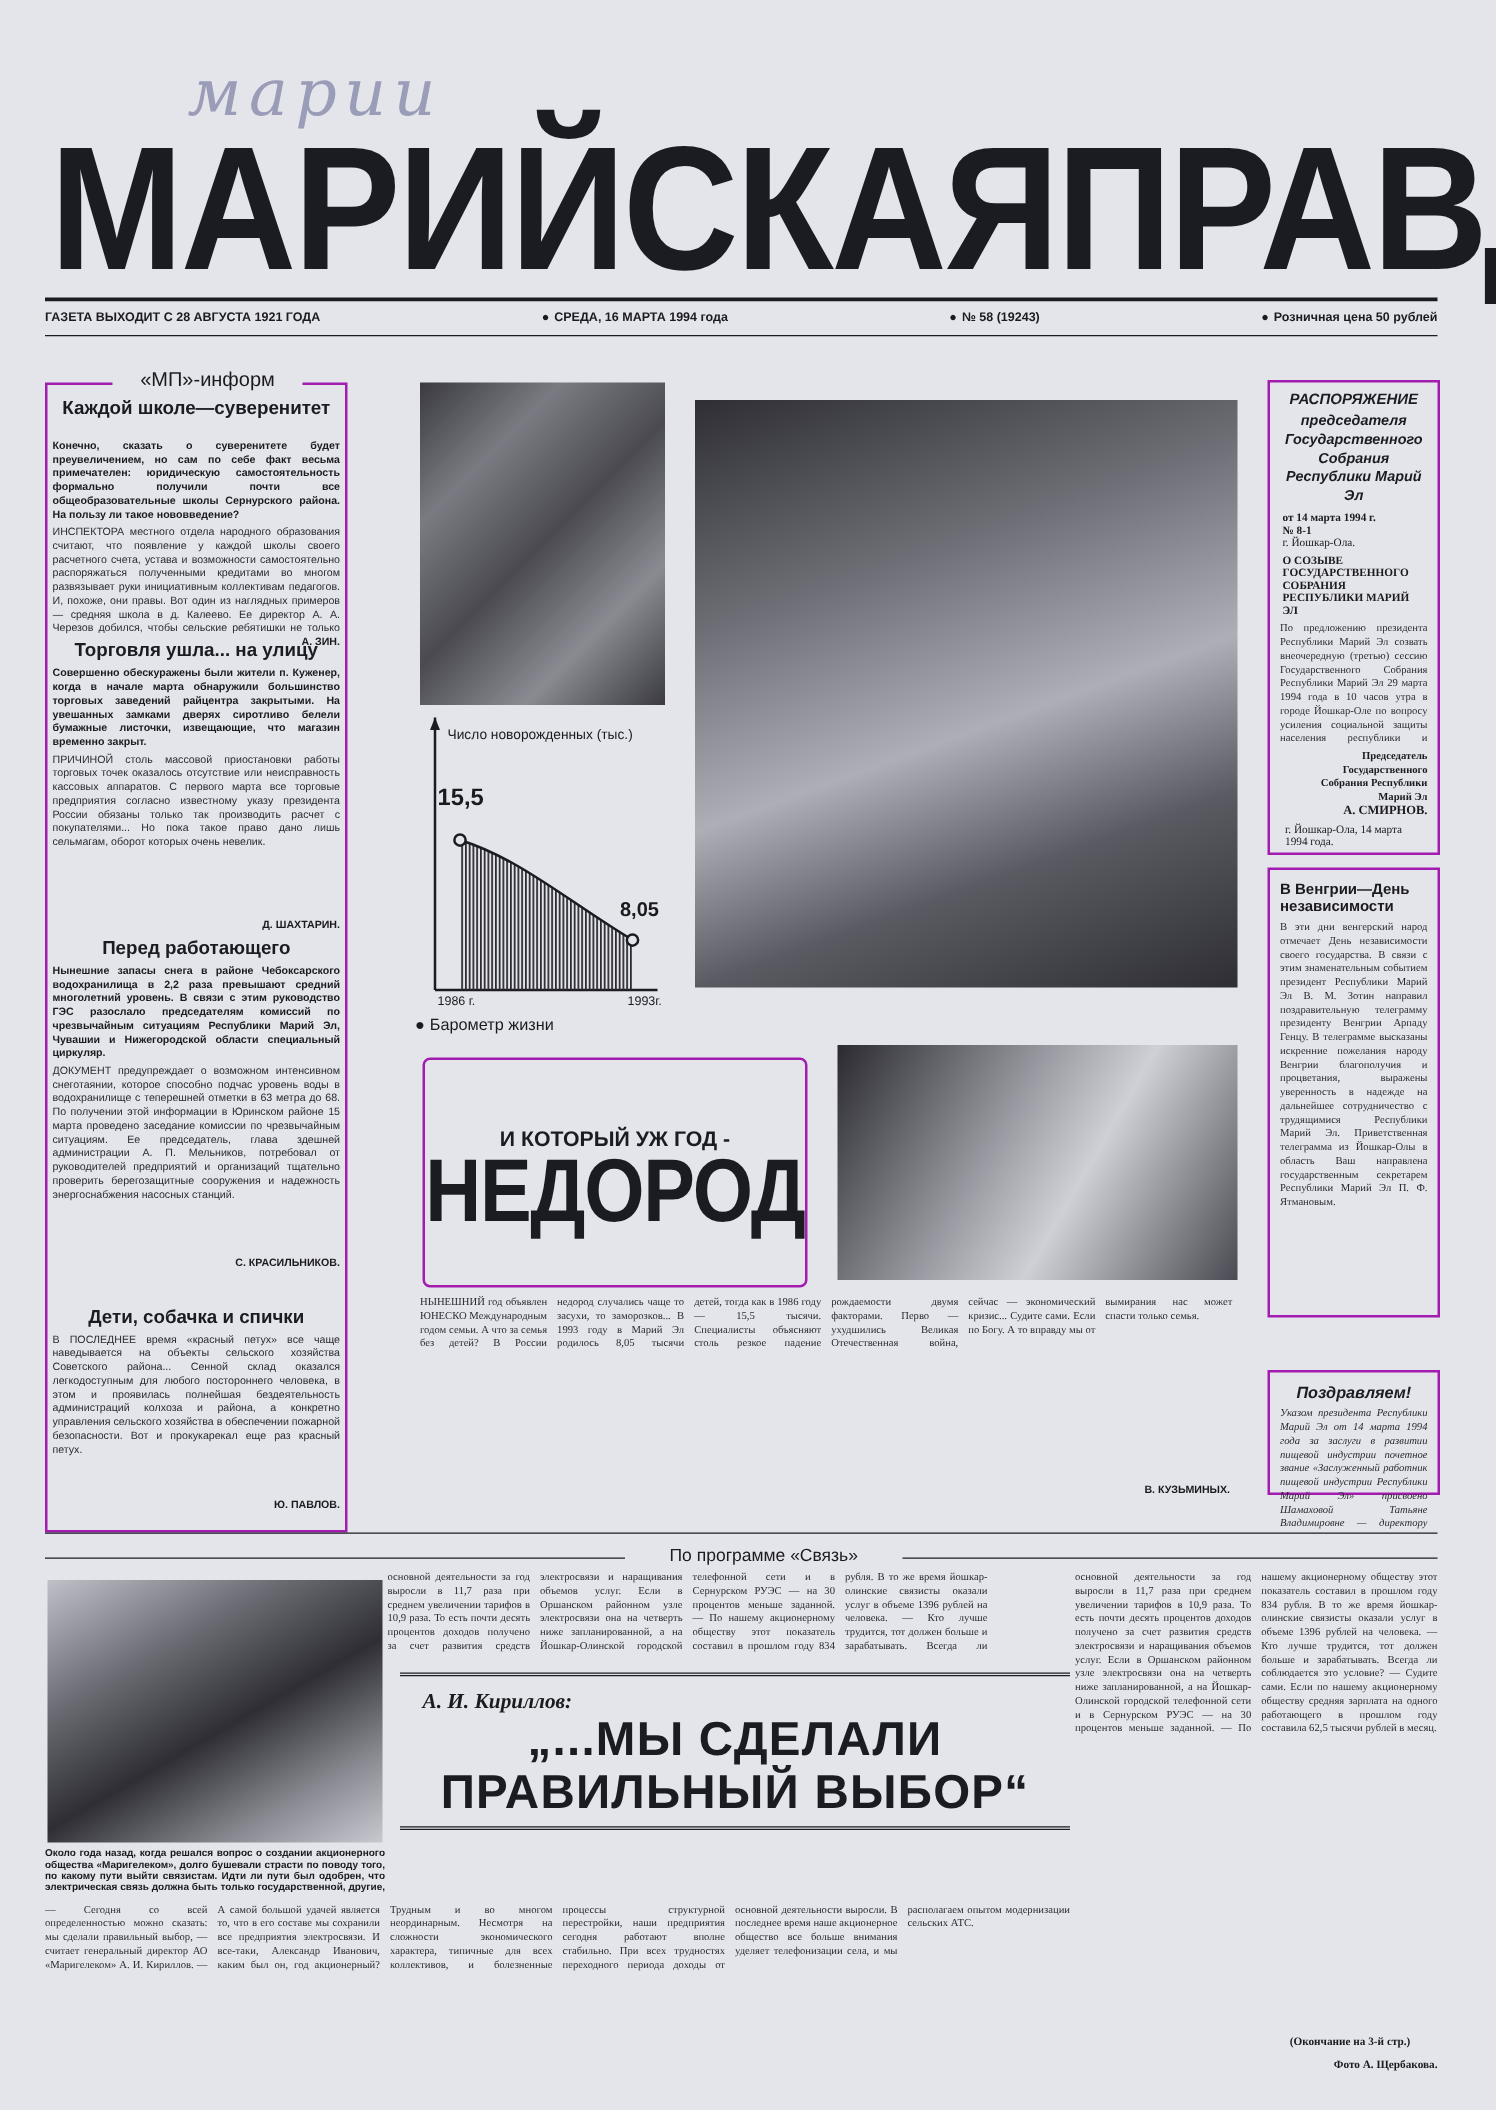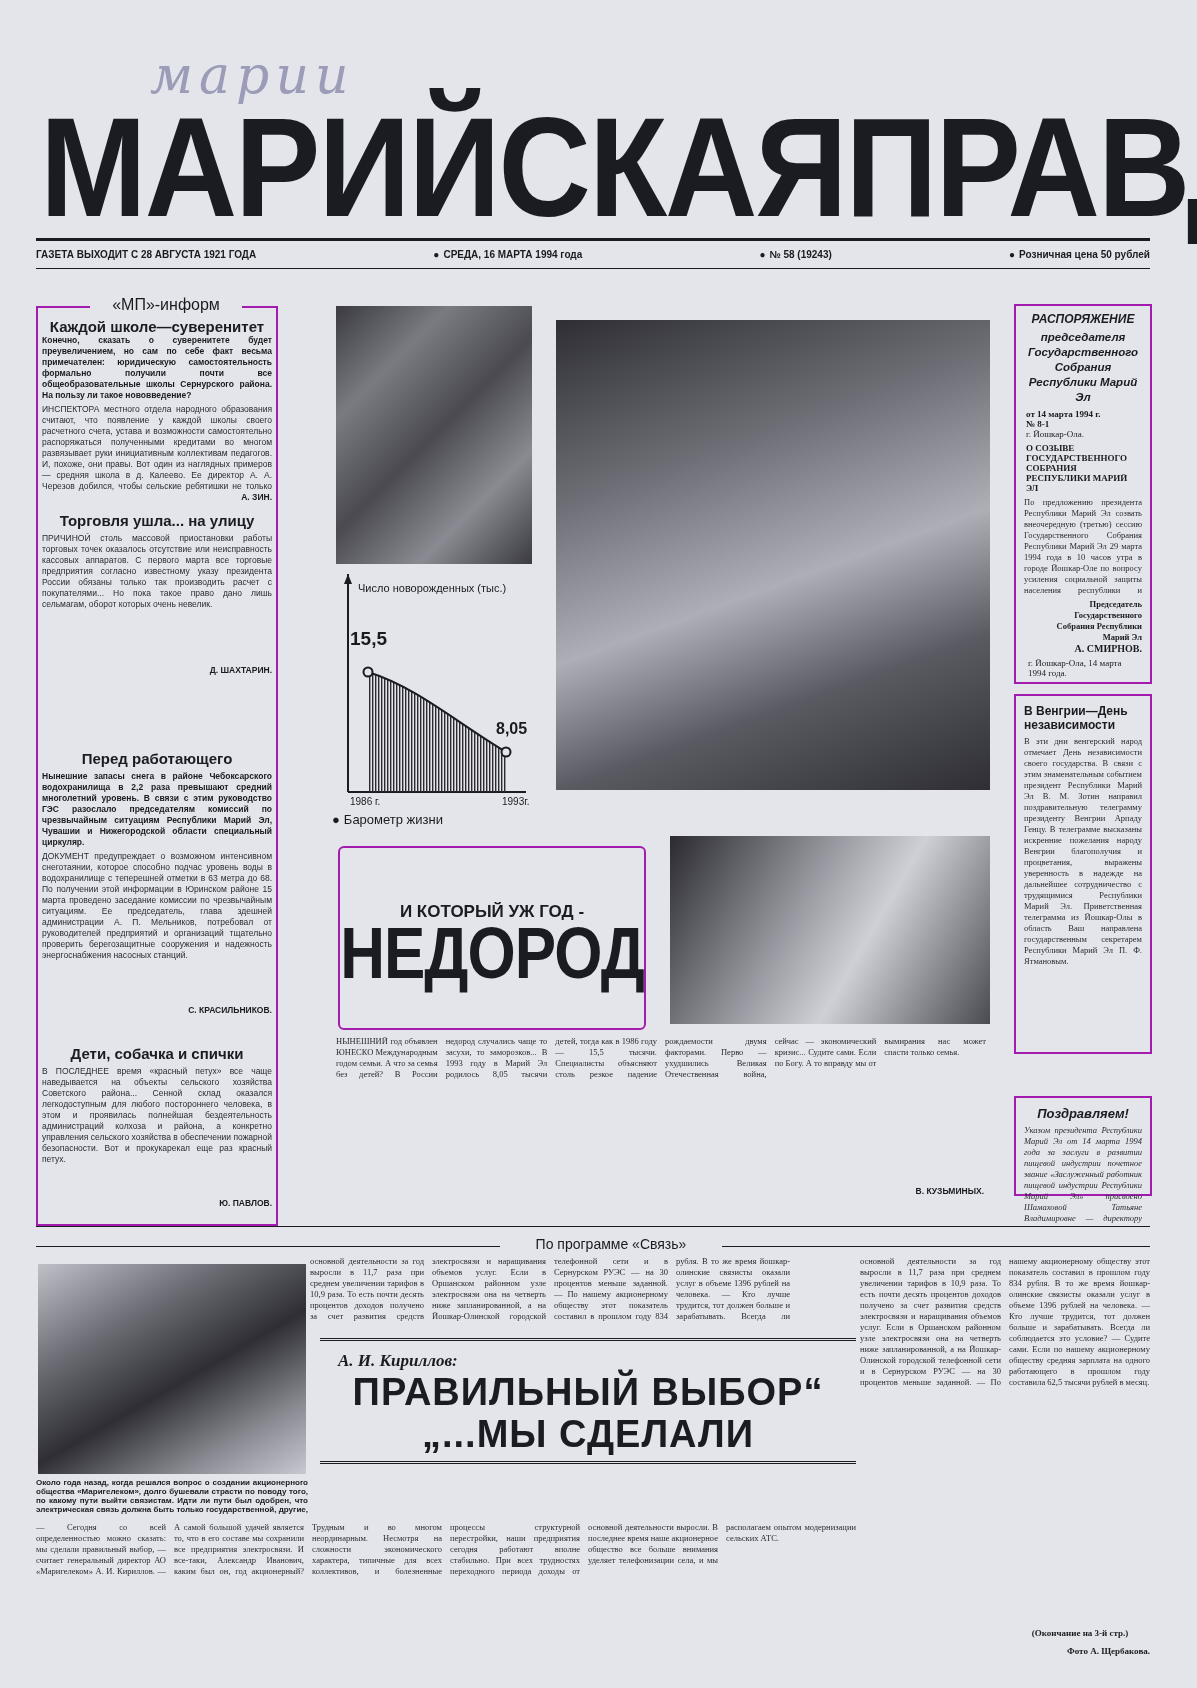--- a/index.html
+++ b/index.html
@@ -39,28 +39,29 @@
   <span class="dot">СРЕДА, 16 МАРТА 1994 года</span>
   <span class="dot">№ 58 (19243)</span>
   <span class="dot">Розничная цена 50 рублей</span>
 </div>
 <div class="abs rule" style="left:36px;top:268px;width:1114px;height:1px;"></div>
 
 <div class="abs box" style="left:36px;top:306px;width:242px;height:920px;"></div>
 <div class="abs rubric" style="left:90px;top:296px;width:140px;">«МП»-информ</div>
 
 <div class="abs" style="left:42px;top:318px;width:230px;">
-  <div class="headline" style="font-size:15px;margin-bottom:0;">Каждой школе—суверенитет</div>
+  <div class="headline" style="font-size:15px;margin-bottom:16px;">Каждой школе—суверенитет</div>
   <div class="lead">Конечно, сказать о суверенитете будет преувеличением, но сам по себе факт весьма примечателен: юридическую самостоятельность формально получили почти все общеобразовательные школы Сернурского района. На пользу ли такое нововведение?</div>
   <div class="body" style="margin-top:3px;height:88px;overflow:hidden;">ИНСПЕКТОРА местного отдела народного образования считают, что появление у каждой школы своего расчетного счета, устава и возможности самостоятельно распоряжаться полученными кредитами во многом развязывает руки инициативным коллективам педагогов. И, похоже, они правы. Вот один из наглядных примеров — средняя школа в д. Калеево. Ее директор А. А. Черезов добился, чтобы сельские ребятишки не только питались продукцией со школьных полей, но и лакомились медом со своей пасеки.</div>
   <div class="sig">А. ЗИН.</div>
 </div>
 
 <div class="abs" style="left:42px;top:512px;width:230px;">
   <div class="headline" style="font-size:15px;margin-bottom:4px;">Торговля ушла... на улицу</div>
+  <div class="lead">Совершенно обескуражены были жители п. Куженер, когда в начале марта обнаружили большинство торговых заведений райцентра закрытыми. На увешанных замками дверях сиротливо белели бумажные листочки, извещающие, что магазин временно закрыт.</div>
   <div class="body" style="margin-top:3px;height:132px;overflow:hidden;">ПРИЧИНОЙ столь массовой приостановки работы торговых точек оказалось отсутствие или неисправность кассовых аппаратов. С первого марта все торговые предприятия согласно известному указу президента России обязаны только так производить расчет с покупателями... Но пока такое право дано лишь сельмагам, оборот которых очень невелик.</div>
   <div class="sig">Д. ШАХТАРИН.</div>
 </div>
 
 <div class="abs" style="left:42px;top:750px;width:230px;">
   <div class="headline" style="font-size:15px;margin-bottom:4px;">Перед работающего</div>
   <div class="lead">Нынешние запасы снега в районе Чебоксарского водохранилища в 2,2 раза превышают средний многолетний уровень. В связи с этим руководство ГЭС разослало председателям комиссий по чрезвычайным ситуациям Республики Марий Эл, Чувашии и Нижегородской области специальный циркуляр.</div>
   <div class="body" style="margin-top:3px;height:154px;overflow:hidden;">ДОКУМЕНТ предупреждает о возможном интенсивном снеготаянии, которое способно подчас уровень воды в водохранилище с теперешней отметки в 63 метра до 68. По получении этой информации в Юринском районе 15 марта проведено заседание комиссии по чрезвычайным ситуациям. Ее председатель, глава здешней администрации А. П. Мельников, потребовал от руководителей предприятий и организаций тщательно проверить берегозащитные сооружения и надежность энергоснабжения насосных станций.</div>
   <div class="sig">С. КРАСИЛЬНИКОВ.</div>
 </div>
@@ -134,22 +135,22 @@
 <div class="abs rule" style="left:36px;top:1246px;width:1114px;height:1px;"></div>
 <div class="abs rubric" style="left:500px;top:1236px;width:210px;font-size:14px;">По программе «Связь»</div>
 
 <div class="abs photo" style="left:38px;top:1264px;width:268px;height:210px;background:linear-gradient(150deg,#c0c0c8 0%,#6a6a72 30%,#2e2e34 55%,#8a8a92 80%,#c8c8d0 100%);"></div>
 <div class="abs lead" style="left:36px;top:1478px;width:272px;height:36px;overflow:hidden;font-size:8px;line-height:9px;">Около года назад, когда решался вопрос о создании акционерного общества «Маригелеком», долго бушевали страсти по поводу того, по какому пути выйти связистам. Идти ли пути был одобрен, что электрическая связь должна быть только государственной, другие, наоборот, с немецким настойчивостью ратовали за акционирование. Последних было больше, и решающее слово оказалось за ними.</div>
 
 <div class="abs body textcols serif" style="left:310px;top:1256px;width:480px;height:70px;column-count:4;overflow:hidden;">основной деятельности за год выросли в 11,7 раза при среднем увеличении тарифов в 10,9 раза. То есть почти десять процентов доходов получено за счет развития средств электросвязи и наращивания объемов услуг. Если в Оршанском районном узле электросвязи она на четверть ниже запланированной, а на Йошкар-Олинской городской телефонной сети и в Сернурском РУЭС — на 30 процентов меньше заданной. — По нашему акционерному обществу этот показатель составил в прошлом году 834 рубля. В то же время йошкар-олинские связисты оказали услуг в объеме 1396 рублей на человека. — Кто лучше трудится, тот должен больше и зарабатывать. Всегда ли соблюдается это условие? — Судите сами. Если по нашему акционерному обществу средняя зарплата на одного работающего в прошлом году составила 62,5 тысячи рублей в месяц.</div>
 
 <div class="abs" style="left:320px;top:1338px;width:536px;height:120px;border-top:3px double #1b1b22;border-bottom:3px double #1b1b22;">
   <div class="serif" style="font-size:17px;font-style:italic;font-weight:bold;margin:10px 0 0 18px;">А. И. Кириллов:</div>
+  <div class="headline" style="font-size:38px;line-height:42px;letter-spacing:1px;">„...МЫ СДЕЛАЛИ</div>
   <div class="headline" style="font-size:38px;line-height:42px;letter-spacing:1px;">ПРАВИЛЬНЫЙ ВЫБОР“</div>
-  <div class="headline" style="font-size:38px;line-height:42px;letter-spacing:1px;">„...МЫ СДЕЛАЛИ</div>
 </div>
 
 <div class="abs body textcols serif" style="left:860px;top:1256px;width:290px;height:350px;column-count:2;overflow:hidden;">основной деятельности за год выросли в 11,7 раза при среднем увеличении тарифов в 10,9 раза. То есть почти десять процентов доходов получено за счет развития средств электросвязи и наращивания объемов услуг. Если в Оршанском районном узле электросвязи она на четверть ниже запланированной, а на Йошкар-Олинской городской телефонной сети и в Сернурском РУЭС — на 30 процентов меньше заданной. — По нашему акционерному обществу этот показатель составил в прошлом году 834 рубля. В то же время йошкар-олинские связисты оказали услуг в объеме 1396 рублей на человека. — Кто лучше трудится, тот должен больше и зарабатывать. Всегда ли соблюдается это условие? — Судите сами. Если по нашему акционерному обществу средняя зарплата на одного работающего в прошлом году составила 62,5 тысячи рублей в месяц.</div>
 
 <div class="abs body textcols serif" style="left:36px;top:1522px;width:820px;height:150px;column-count:6;overflow:hidden;">— Сегодня со всей определенностью можно сказать: мы сделали правильный выбор, — считает генеральный директор АО «Маригелеком» А. И. Кириллов. — А самой большой удачей является то, что в его составе мы сохранили все предприятия электросвязи. И все-таки, Александр Иванович, каким был он, год акционерный? Трудным и во многом неординарным. Несмотря на сложности экономического характера, типичные для всех коллективов, и болезненные процессы структурной перестройки, наши предприятия сегодня работают вполне стабильно. При всех трудностях переходного периода доходы от основной деятельности выросли. В последнее время наше акционерное общество все больше внимания уделяет телефонизации села, и мы располагаем опытом модернизации сельских АТС.</div>
 
 <div class="abs serif" style="left:1010px;top:1628px;width:140px;font-size:9px;font-weight:bold;text-align:center;">(Окончание на 3-й стр.)</div>
 <div class="abs serif" style="left:1010px;top:1646px;width:140px;font-size:9px;font-weight:bold;text-align:right;">Фото А. Щербакова.</div>
 
 </body></html>

